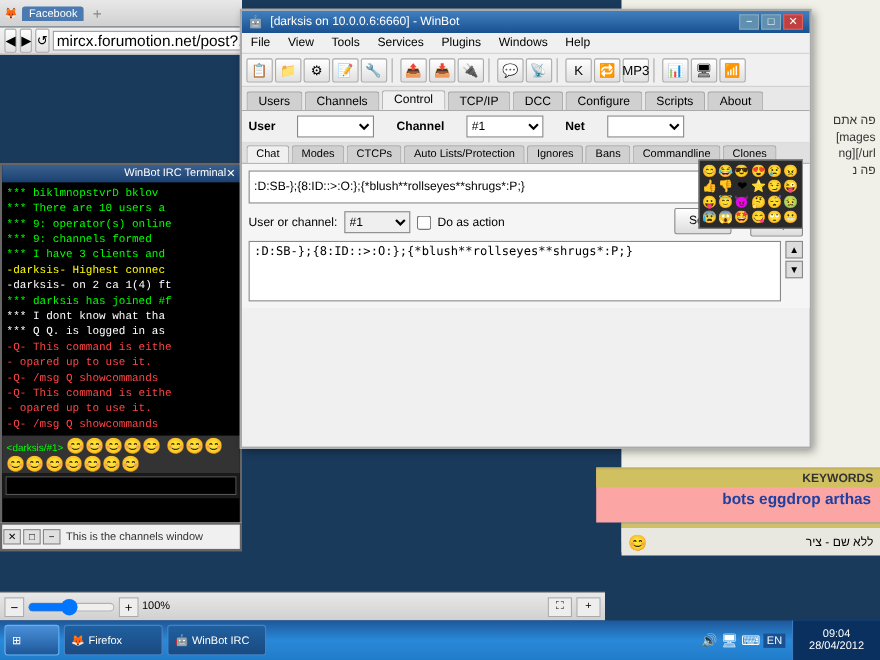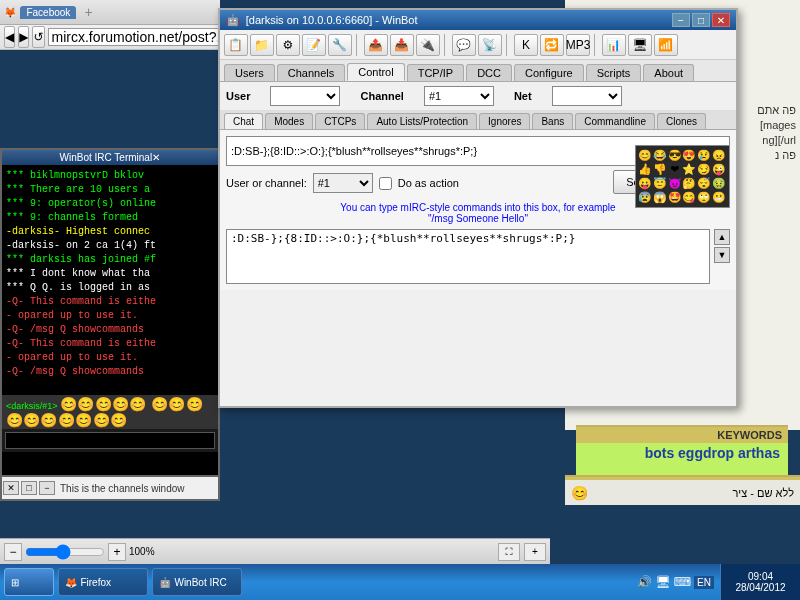--- a/index.html
+++ b/index.html
@@ -10,29 +10,29 @@
     .taskbar-time { position: absolute; right: 0; bottom: 0; width: 80px; height: 36px; background: #0a3060; display: flex; flex-direction: column; align-items: center; justify-content: center; color: white; font-size: 10px; border-left: 1px solid #3a7abf; }
     .taskbar-icons { display: flex; align-items: center; gap: 4px; padding: 0 4px; }
     .taskbar-btn { height: 28px; min-width: 50px; background: linear-gradient(to bottom, #4a90d9, #1e5799); border: 1px solid #6ab0f0; border-radius: 3px; color: white; font-size: 10px; display: flex; align-items: center; gap: 3px; padding: 0 6px; cursor: pointer; }
     .taskbar-app { height: 28px; min-width: 90px; background: linear-gradient(to bottom, #2060a0, #1a4a80); border: 1px solid #4a80c0; border-radius: 3px; color: white; font-size: 10px; display: flex; align-items: center; gap: 3px; padding: 0 6px; cursor: pointer; }
     .browser-chrome { position: absolute; left: 0; top: 0; width: 220px; height: 25px; background: linear-gradient(to bottom, #e8e8e8, #d0d0d0); border-bottom: 1px solid #aaa; display: flex; align-items: center; gap: 4px; padding: 0 4px; }
     .browser-nav { position: absolute; left: 0; top: 25px; width: 220px; height: 25px; background: linear-gradient(to bottom, #f0f0f0, #e0e0e0); border-bottom: 1px solid #bbb; display: flex; align-items: center; gap: 3px; padding: 0 4px; }
     .address-bar { flex: 1; height: 18px; border: 1px solid #999; background: white; font-size: 14px; padding: 0 3px; }
 
     
     .right-content { position: absolute; right: 0; top: 0; width: 235px; height: 430px; background: #f0f0e8; overflow: hidden; }
-    .keywords-box { position: absolute; right: 12px; top: 425px; width: 212px; height: 50px; background: #bef264; border-top: 2px solid #c0b060; }
+    .keywords-box { position: absolute; right: 0; top: 425px; width: 258px; height: 50px; background: #fca5a5; border-top: 2px solid #c0b060; }
     .keywords-title { background: #d0c060; color: #333; font-weight: bold; font-size: 11px; padding: 2px 6px; text-align: right; }
     .keywords-content { color: #2040a0; font-size: 14px; font-weight: bold; padding: 2px 8px; text-align: right; }
     .latest-topics-box { position: absolute; right: 0; top: 475px; width: 235px; height: 27px; background: #e0e0d8; border-top: 2px solid #c0b060; }
     .latest-topics-title { background: #d0c060; color: #333; font-weight: bold; font-size: 11px; padding: 2px 6px; text-align: right; }
 
     
     .irc-terminal { position: absolute; left: 0; top: 148px; width: 220px; height: 340px; background: #000; border: 2px solid #666; }
-    .irc-terminal-title { background: linear-gradient(to bottom, #3a6090, #1a4070); color: white; font-size: 10px; padding: 2px 4px; display: flex; justify-content: center; }
+    .irc-terminal-title { background: linear-gradient(to bottom, #3a6090, #1a4070); color: white; font-size: 10px; padding: 2px 4px; display: flex; justify-content: flex-end; }
     .irc-terminal-content { background: #000; color: #00cc00; font-size: 10px; padding: 4px; height: 230px; overflow: hidden; font-family: 'Courier New', monospace; line-height: 14px; }
     .irc-status { background: #333; color: #ccc; font-size: 9px; padding: 1px 4px; }
     .irc-input-area { background: #1a1a1a; padding: 3px; }
     .irc-input { width: 100%; background: #000; border: 1px solid #555; color: #fff; font-size: 10px; padding: 2px; }
 
     
     .winbot-window { position: absolute; left: 218px; top: 8px; width: 520px; height: 400px; background: #f0f0f0; border: 2px solid #aaa; box-shadow: 3px 3px 8px rgba(0,0,0,0.4); }
     .winbot-titlebar { background: linear-gradient(to bottom, #4080c0, #1a5090); color: white; font-size: 11px; padding: 3px 6px; display: flex; justify-content: space-between; align-items: center; }
     .winbot-titlebar-left { display: flex; align-items: center; gap: 6px; }
     .winbot-controls { display: flex; gap: 2px; }
@@ -138,20 +138,21 @@
 <div class="irc-terminal">
   <div class="irc-terminal-title">
     <span>WinBot IRC Terminal</span>
     <span style="cursor:pointer;">✕</span>
   </div>
   <div class="irc-terminal-content">
     <span class="line irc-green">*** biklmnopstvrD bklov</span>
     <span class="line irc-green">*** There are 10 users a</span>
     <span class="line irc-green">*** 9: operator(s) online</span>
     <span class="line irc-green">*** 9: channels formed</span>
+    <span class="line irc-green">*** I have 3 clients and</span>
     <span class="line irc-yellow">-darksis- Highest connec</span>
     <span class="line irc-white">-darksis- on 2 ca 1(4) ft</span>
     <span class="line irc-green">*** darksis has joined #f</span>
     <span class="line irc-white">*** I dont know what tha</span>
     <span class="line irc-white">*** Q Q. is logged in as</span>
     <span class="line irc-red">-Q- This command is eithe</span>
     <span class="line irc-red">- opared up to use it.</span>
     <span class="line irc-red">-Q- /msg Q showcommands</span>
     <span class="line irc-red">-Q- This command is eithe</span>
     <span class="line irc-red">- opared up to use it.</span>
@@ -191,20 +192,29 @@
       <span>🤖</span>
       <span>[darksis on 10.0.0.6:6660] - WinBot</span>
     </div>
     <div class="winbot-controls">
       <button class="wctrl">−</button>
       <button class="wctrl">□</button>
       <button class="wctrl close">✕</button>
     </div>
   </div>
 
+  <div class="menubar">
+    <span class="menu-item">File</span>
+    <span class="menu-item">View</span>
+    <span class="menu-item">Tools</span>
+    <span class="menu-item">Services</span>
+    <span class="menu-item">Plugins</span>
+    <span class="menu-item">Windows</span>
+    <span class="menu-item">Help</span>
+  </div>
 
   <div class="toolbar">
     <button class="tb-btn">📋</button>
     <button class="tb-btn">📁</button>
     <button class="tb-btn">⚙</button>
     <button class="tb-btn">📝</button>
     <button class="tb-btn">🔧</button>
     <div class="tb-separator"></div>
     <button class="tb-btn">📤</button>
     <button class="tb-btn">📥</button>
@@ -295,21 +305,20 @@
         <span class="emoji">🤢</span>
         <span class="emoji">😰</span>
         <span class="emoji">😱</span>
         <span class="emoji">🤩</span>
         <span class="emoji">😋</span>
         <span class="emoji">🙄</span>
         <span class="emoji">😬</span>
       </div>
     </div>
 
-    <div class="hint-text" style="font-size:10px;color:blue;margin:3px 0 3px 0;text-align:center;">You can type mIRC-style commands into this box, for example<br>"/msg Someone Hello"</div>
 
     <div style="display:flex;align-items:flex-start;gap:4px;">
       <textarea class="output-area" readonly="" style="flex: 1 1 0%; resize: none;">:D:SB-};{8:ID::&gt;:O:};{*blush**rollseyes**shrugs*:P;}</textarea>
       <div style="display:flex;flex-direction:column;gap:2px;">
         <button style="width:16px;height:16px;font-size:9px;border:1px solid #888;background:#ddd;cursor:pointer;">▲</button>
         <button style="width:16px;height:16px;font-size:9px;border:1px solid #888;background:#ddd;cursor:pointer;">▼</button>
       </div>
     </div>
   </div>
 </div>

